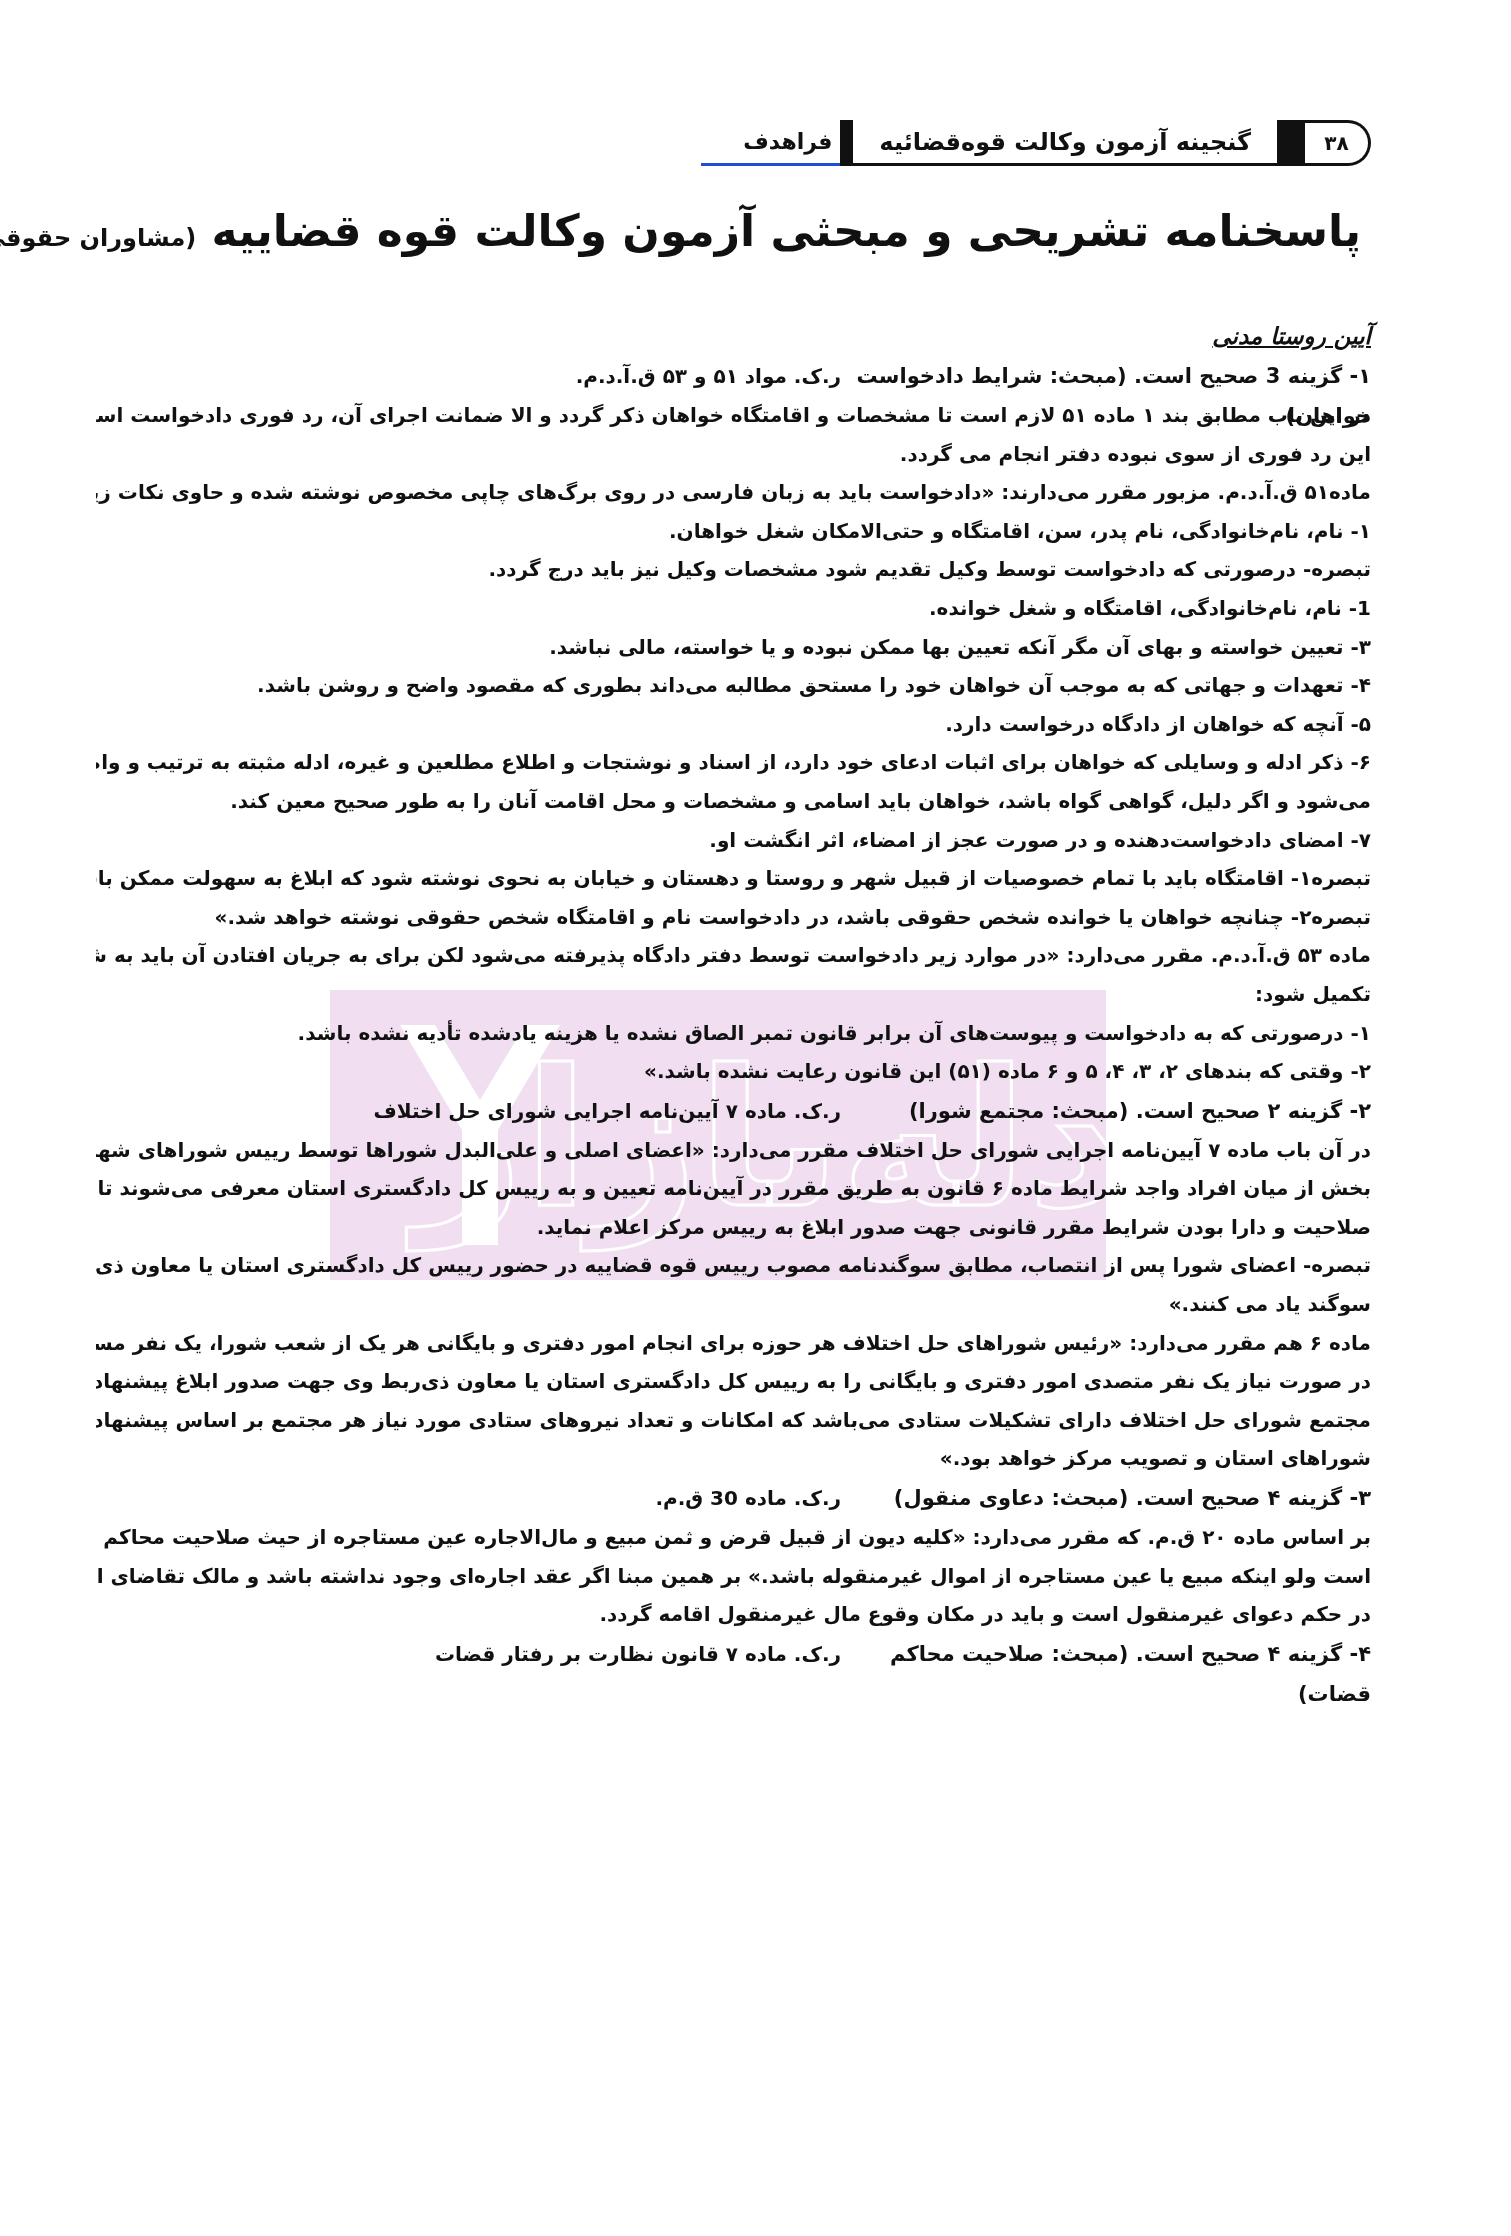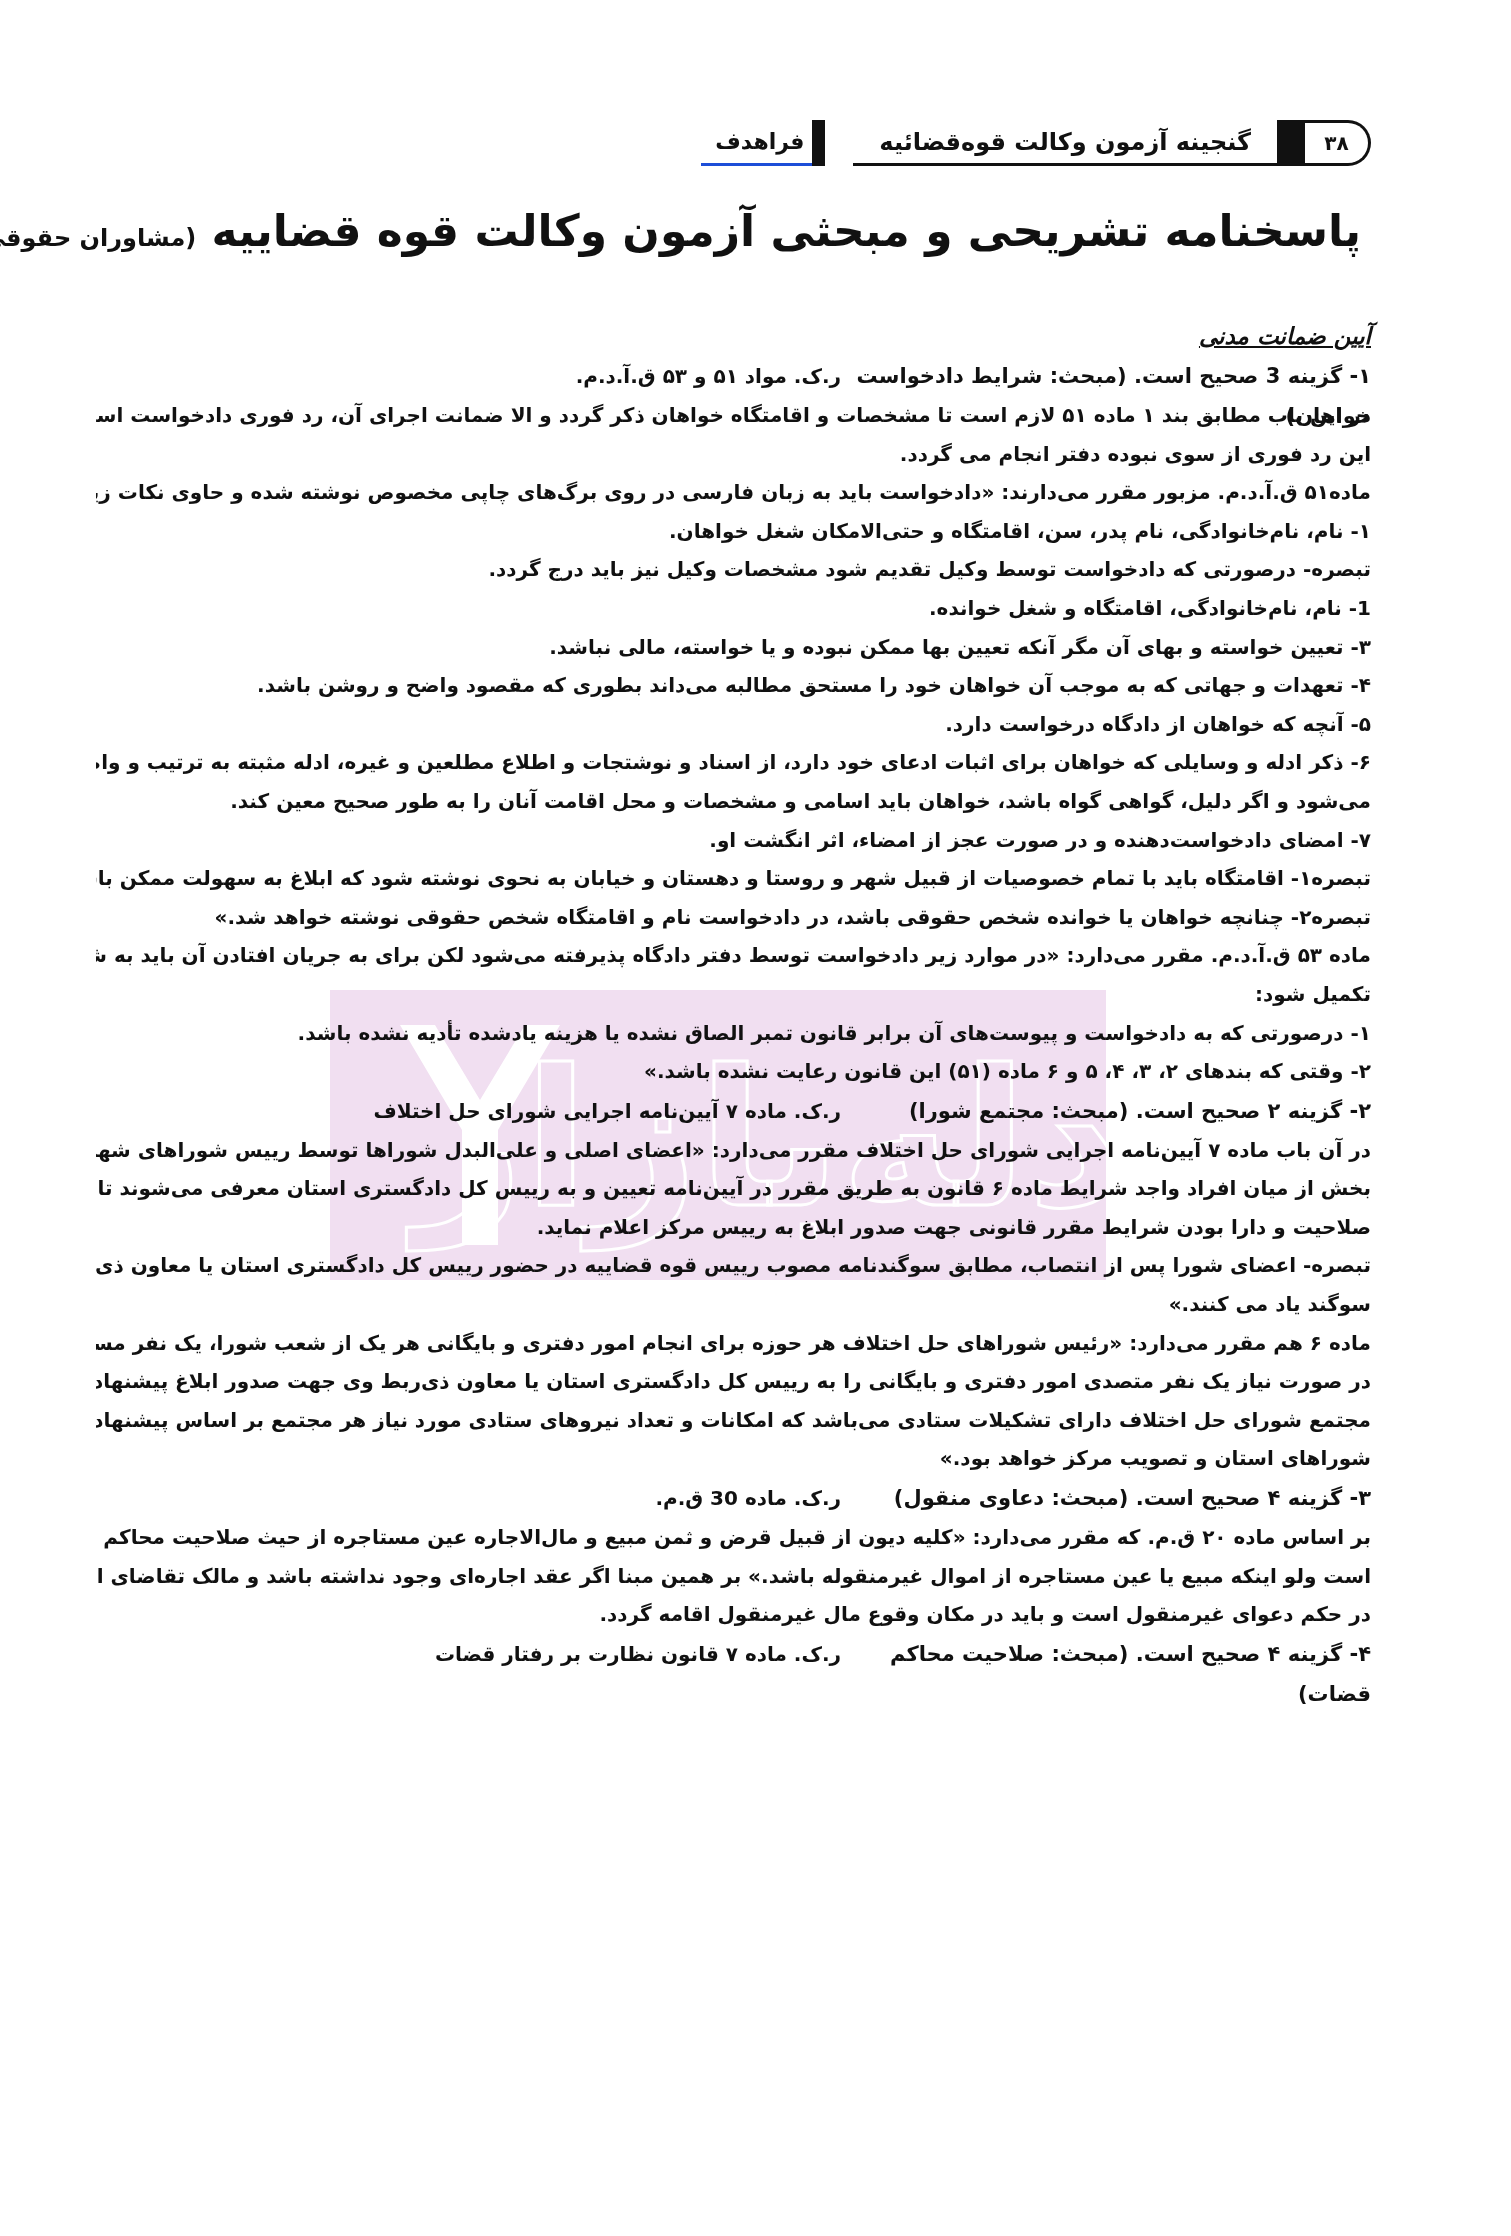--- a/index.html
+++ b/index.html
@@ -15,21 +15,21 @@
   }
   .rh-page {
     width:66px; border:3px solid #111; border-left:none;
     border-radius:0 24px 24px 0;
     display:flex; align-items:center; justify-content:center;
     font-weight:bold; font-size:20px; box-sizing:border-box;
   }
   .rh-bar { width:28px; background:#111; }
   .rh-title {
     flex:0 0 auto; padding:0 26px; display:flex; align-items:center;
-    font-weight:bold; font-size:24px; border-bottom:3px solid #111;margin-left:28px;
+    font-weight:bold; font-size:24px; border-bottom:3px solid #111;
   }
   .rh-bar2 { width:13px; background:#111; }
   .rh-pub {
     flex:1; display:flex; align-items:center; padding-right:8px;
     font-weight:bold; font-size:22px; border-bottom:3px solid #1d4ed8;
   }
 
   .main-title {
     position:absolute; top:205px; right:150px; left:130px;
     font-size:44px; font-weight:bold; letter-spacing:-1px;
@@ -86,21 +86,21 @@
 
 <div class="watermark">
   <svg class="wm-logo" viewBox="0 0 180 220">
     <path d="M10 0 L45 0 L90 75 L135 0 L170 0 L108 105 L108 220 L72 220 L72 105 Z" fill="#ffffff"></path>
   </svg>
   <div class="wm-text">ادله‌بازار</div>
 </div>
 
 <div class="content">
 
-  <div class="section-heading">آیین ضمانت مدنی</div>
+  <div class="section-heading">آیین روستا مدنی</div>
 
   <div class="ans-line">
     <div class="ans-main">
       <span>۱- گزینه 3 صحیح است.</span>
       <span>(مبحث: شرایط دادخواست خواهان)</span>
     </div>
     <div class="ans-ref">ر.ک. مواد ۵۱ و ۵۳ ق.آ.د.م.</div>
   </div>
   <div>
     <div class="line">در این باب مطابق بند ۱ ماده ۵۱ لازم است تا مشخصات و اقامتگاه خواهان ذکر گردد و الا ضمانت اجرای آن، رد فوری دادخواست است.</div>

